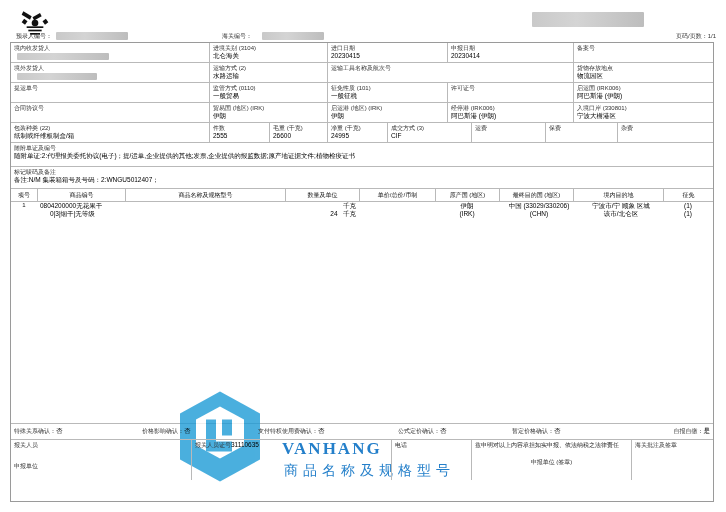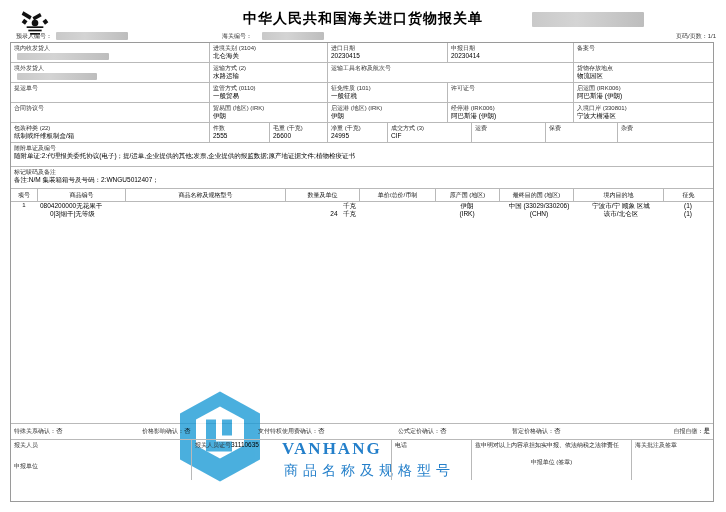--- a/index.html
+++ b/index.html
@@ -123,21 +123,20 @@
         <path d="M6 4 L16 10 L14 14 L4 8 Z"></path>
         <path d="M17 11 L26 6 L28 10 L19 15 Z"></path>
         <circle cx="20" cy="18" r="4"></circle>
         <path d="M10 22 L30 22 L30 24 L10 24 Z"></path>
         <path d="M12 26 L28 26 L28 28 L12 28 Z"></path>
         <path d="M7 13 L11 16 L8 20 L4 17 Z"></path>
         <path d="M33 13 L36 17 L32 20 L29 16 Z"></path>
         <path d="M14 30 L26 30 L26 32 L14 32 Z"></path>
       </g>
     </svg>
-    <div class="doc-title">中华人民共和国海关进口货物报关单</div>
     <div class="redact r-title"></div>
   </div>
 
   <div style="position:absolute;left:2px;top:28px;width:704px;height:10px;">
     <span class="lbl" style="position:absolute;left:6px;top:0;">预录入编号：</span>
     <span class="redact" style="left:46px;top:0px;width:72px;height:8px;position:absolute;"></span>
     <span class="lbl" style="position:absolute;left:212px;top:0;">海关编号：</span>
     <span class="redact" style="left:252px;top:0px;width:62px;height:8px;position:absolute;"></span>
     <span class="lbl" style="position:absolute;left:666px;top:0;">页码/页数：1/1</span>
   </div>

